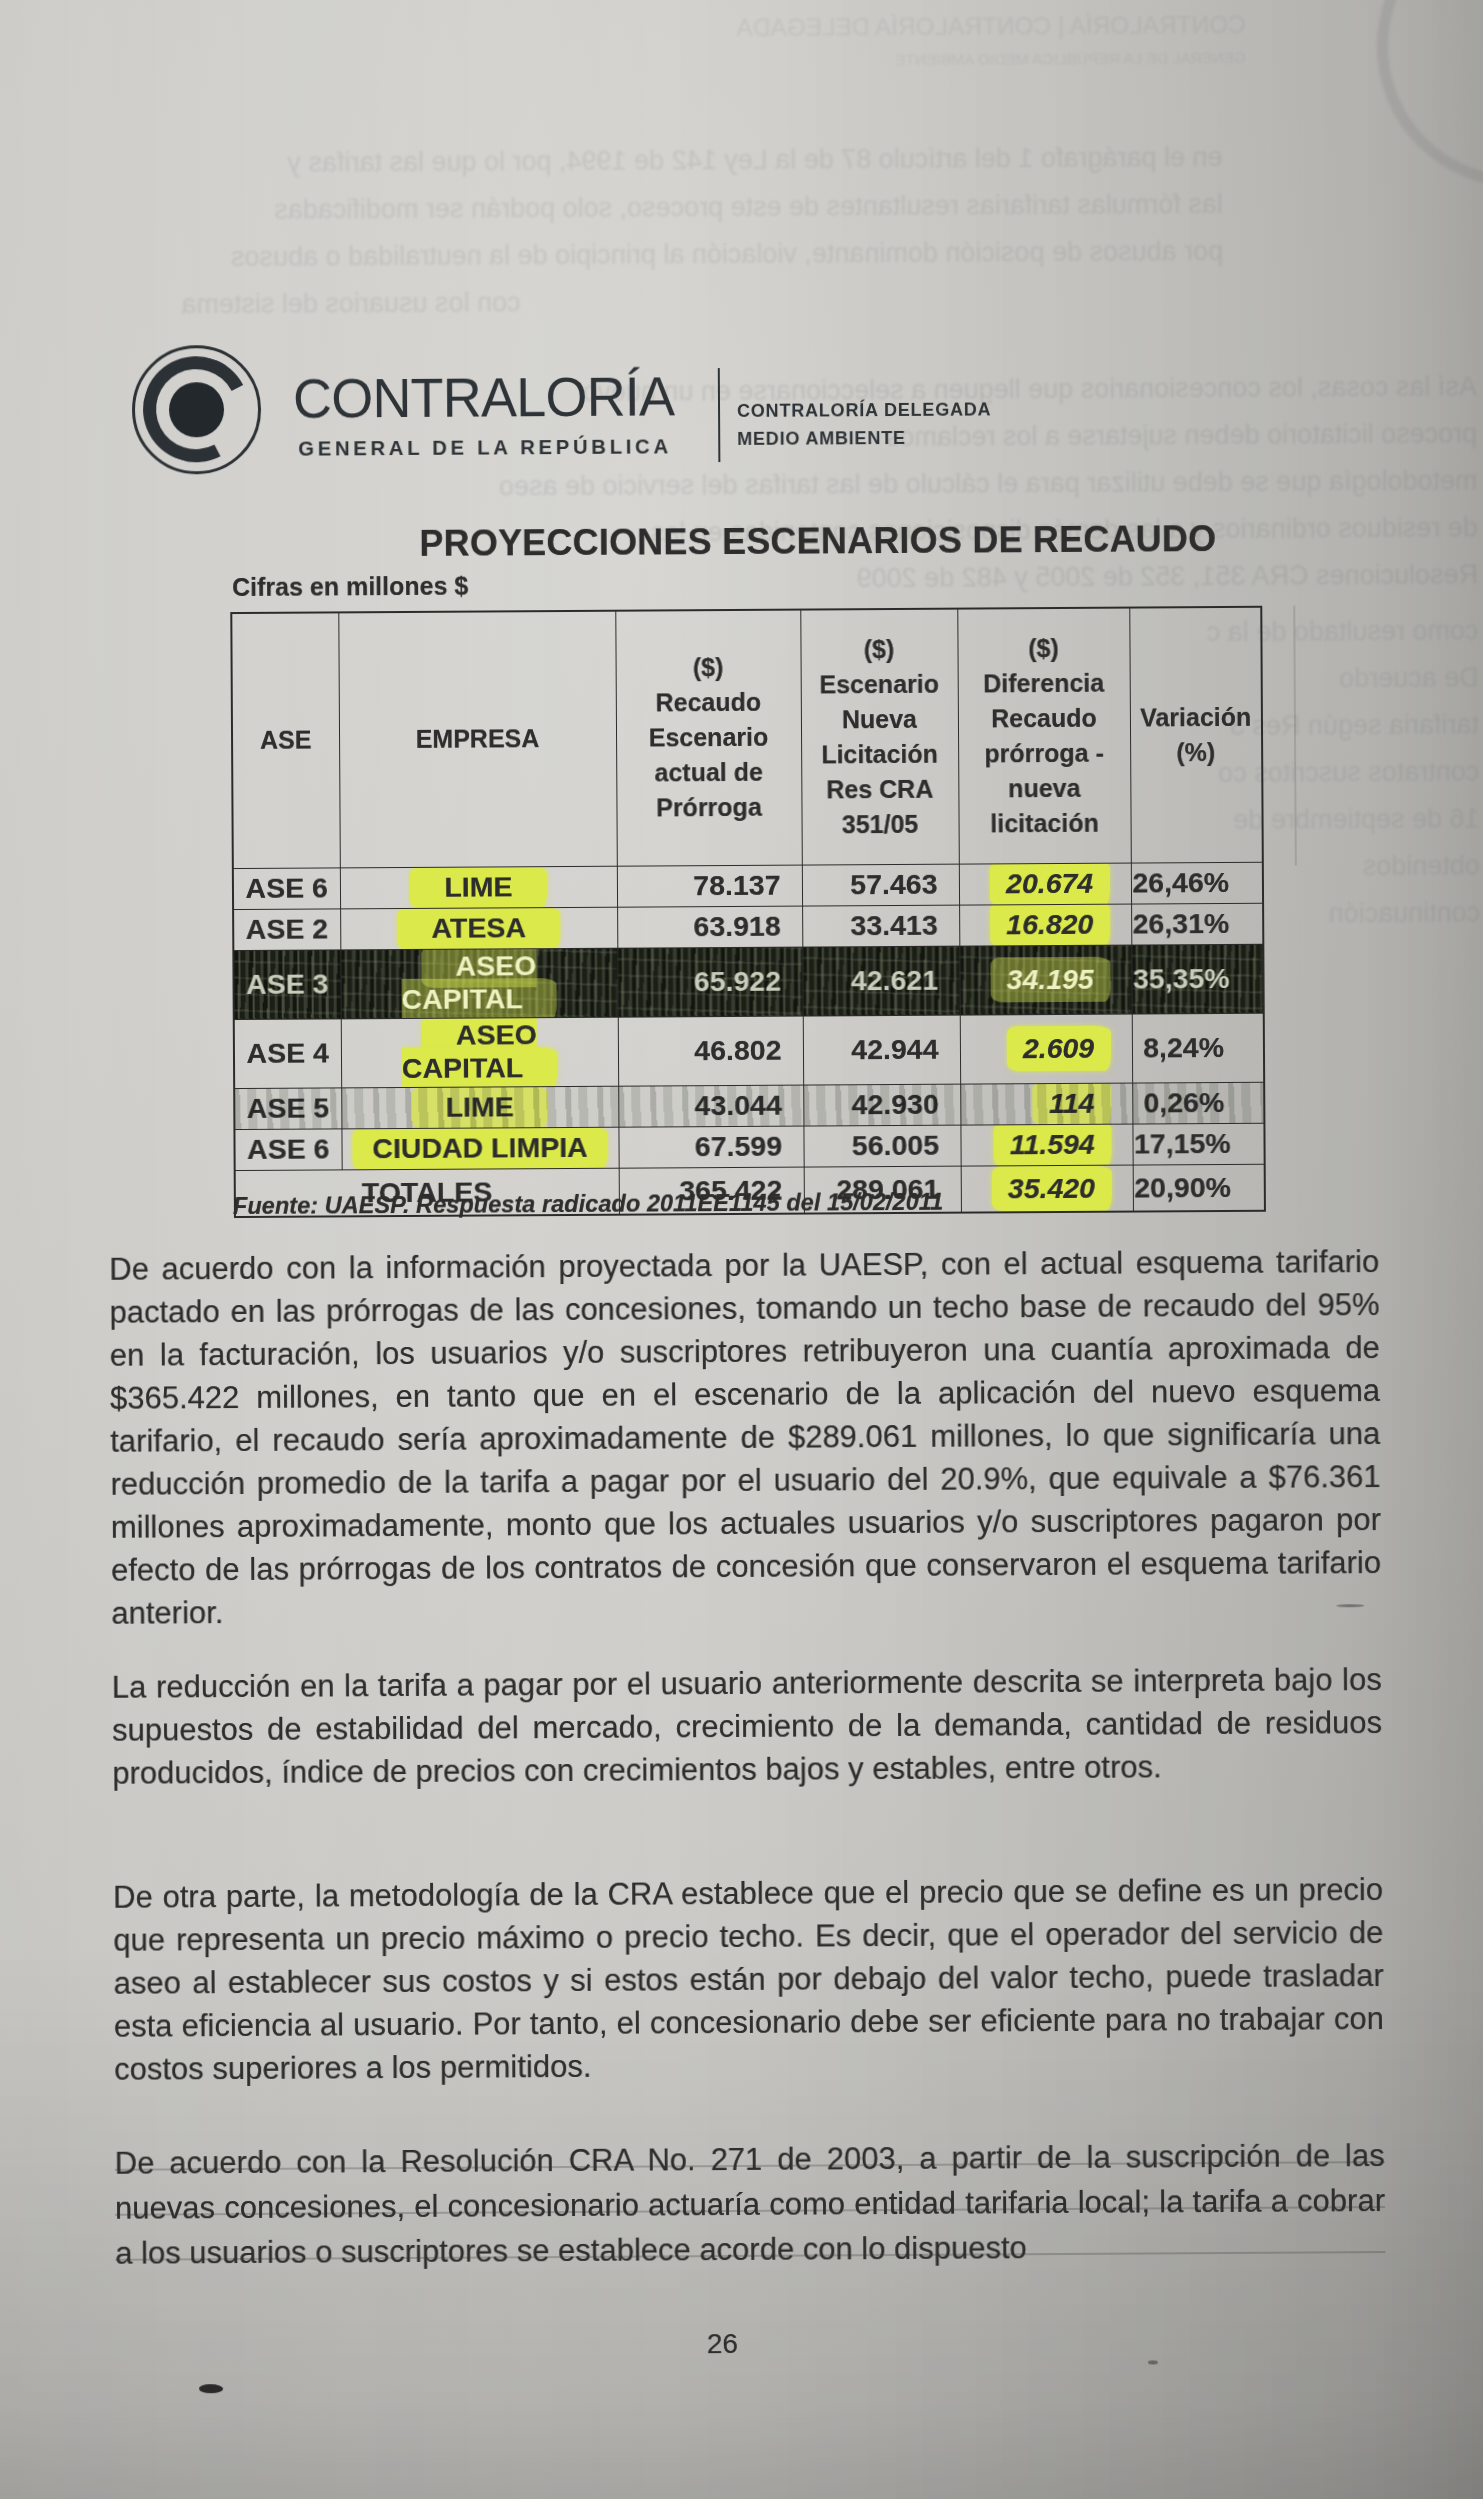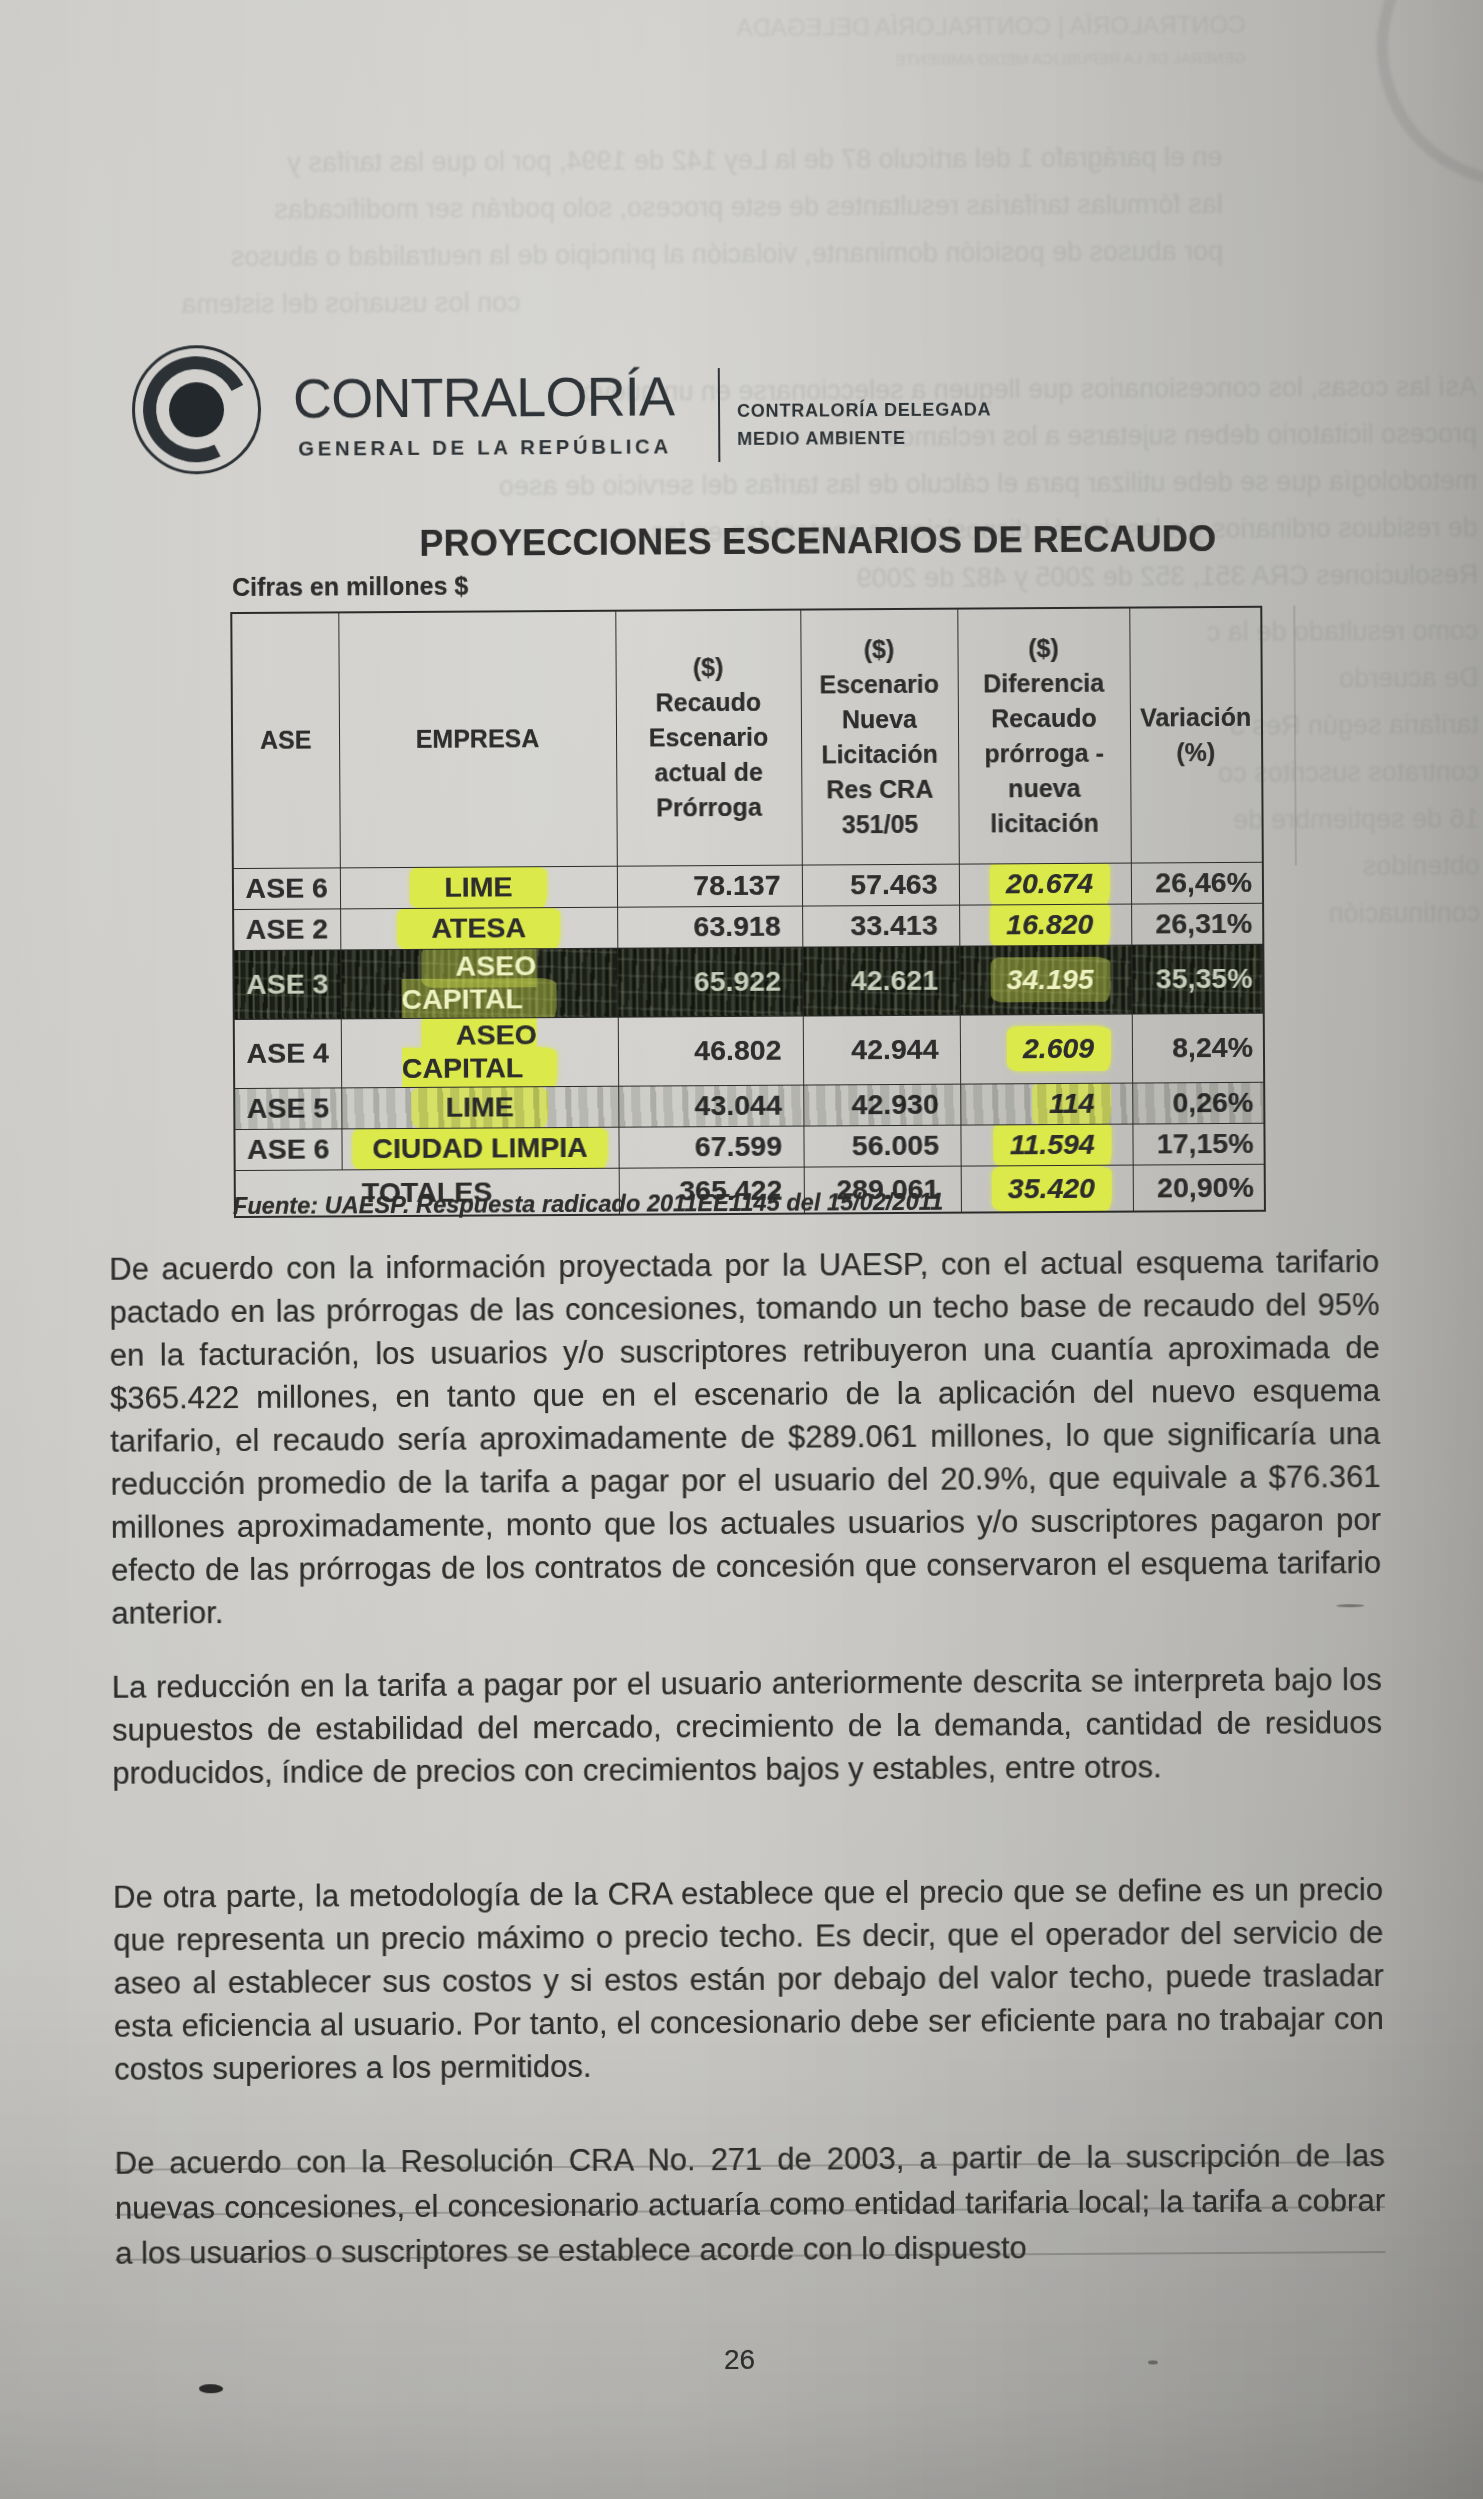--- a/index.html
+++ b/index.html
@@ -40,21 +40,21 @@
 
   
   table.data{border-collapse:collapse;table-layout:fixed;border:2.4px solid #2b2b2b;}
   table.data th, table.data td{border:1.6px solid #2b2b2b;overflow:hidden;}
   table.data th{font-size:25px;font-weight:700;line-height:35px;text-align:center;
     vertical-align:middle;white-space:pre-line;padding:4.9px 1.6px;}
   thead th{border-bottom:3.3px solid #272727;}
   td{font-size:28.5px;font-weight:600;vertical-align:middle;}
   td.c{text-align:center;}
   td.n{text-align:right;padding-right:21px;}
-  td.pct{text-align:right;padding-right:10px;}
+  td.pct{text-align:right;padding-right:39px;}
   tr.totals td{font-weight:700;}
 
   .hl{background:#dce94a;box-shadow:0 0 5.7px rgba(219,232,72,0.85);
     border-radius:9.8px 16.3px 6.5px 13px/8.1px 6.5px 14.7px 8.1px;padding:4.1px 34px 5.7px;}
   .hl-num{padding:5.7px 16.3px 7.3px;font-style:italic;}
   tr.row-redacted td{
     background:
       repeating-linear-gradient(2deg, rgba(0,0,0,0) 0 7.3px, rgba(130,138,116,0.25) 7.3px 9px, rgba(0,0,0,0) 9px 16.3px),
       repeating-linear-gradient(91deg, rgba(17,21,14,0.97) 0 4.1px, rgba(76,82,66,0.88) 4.1px 6.5px,
         rgba(26,30,21,0.96) 6.5px 11.4px, rgba(56,62,49,0.9) 11.4px 14.7px),
@@ -227,21 +227,21 @@
     </tbody>
   </table>
 
   <div class="abs source-note ink" style="left:233px;top:1190px;">Fuente: UAESP. Respuesta radicado 2011EE1145 del 15/02/2011</div>
 
   <div class="abs para ink" style="left:109px;top:1244px;">De acuerdo con la información proyectada por la UAESP, con el actual esquema tarifario pactado en las prórrogas de las concesiones, tomando un techo base de recaudo del 95% en la facturación, los usuarios y/o suscriptores retribuyeron una cuantía aproximada de $365.422 millones, en tanto que en el escenario de la aplicación del nuevo esquema tarifario, el recaudo sería aproximadamente de $289.061 millones, lo que significaría  una reducción promedio de la tarifa a pagar por el usuario del 20.9%, que equivale a $76.361 millones aproximadamente, monto que los actuales usuarios y/o suscriptores pagaron por efecto de las prórrogas de los contratos de concesión que conservaron el esquema tarifario anterior.</div>
   <div class="abs para ink" style="left:109px;top:1662px;">La reducción en la tarifa a pagar por el usuario anteriormente descrita se interpreta bajo los supuestos de estabilidad del mercado, crecimiento de la demanda, cantidad de residuos producidos, índice de precios con crecimientos bajos y estables, entre otros.</div>
   <div class="abs para ink" style="left:109px;top:1872px;">De otra parte, la metodología de la CRA establece que el precio que se define es un precio que representa un precio máximo o precio techo. Es decir, que el operador del servicio de aseo al establecer sus costos y si estos están por debajo del valor techo, puede trasladar esta eficiencia al usuario. Por tanto, el concesionario debe ser eficiente para no trabajar con costos superiores a los permitidos.</div>
   <div class="abs para smeared ink" style="left:109px;top:2137px;">De acuerdo con la Resolución CRA No. 271 de 2003, a partir de la suscripción de las nuevas concesiones, el concesionario actuaría como entidad tarifaria local; la tarifa a cobrar a los usuarios o suscriptores se establece acorde con lo dispuesto</div>
 
-  <div class="abs page-num ink" style="left:700px;top:2328px;width:65px;text-align:center;margin-top:16px;">26</div>
+  <div class="abs page-num ink" style="left:700px;top:2328px;width:65px;text-align:left;">26</div>
 
   <div class="speck" style="left:192px;top:2381px;width:24.4px;height:9px;"></div>
 
   <div class="speck" style="left:1334px;top:1608px;width:28px;height:3.3px;opacity:0.45;"></div>
   <div class="speck" style="left:1141px;top:2363px;width:9.8px;height:4.1px;opacity:0.5;"></div>
 
 </div>
 
 
 </body></html>

